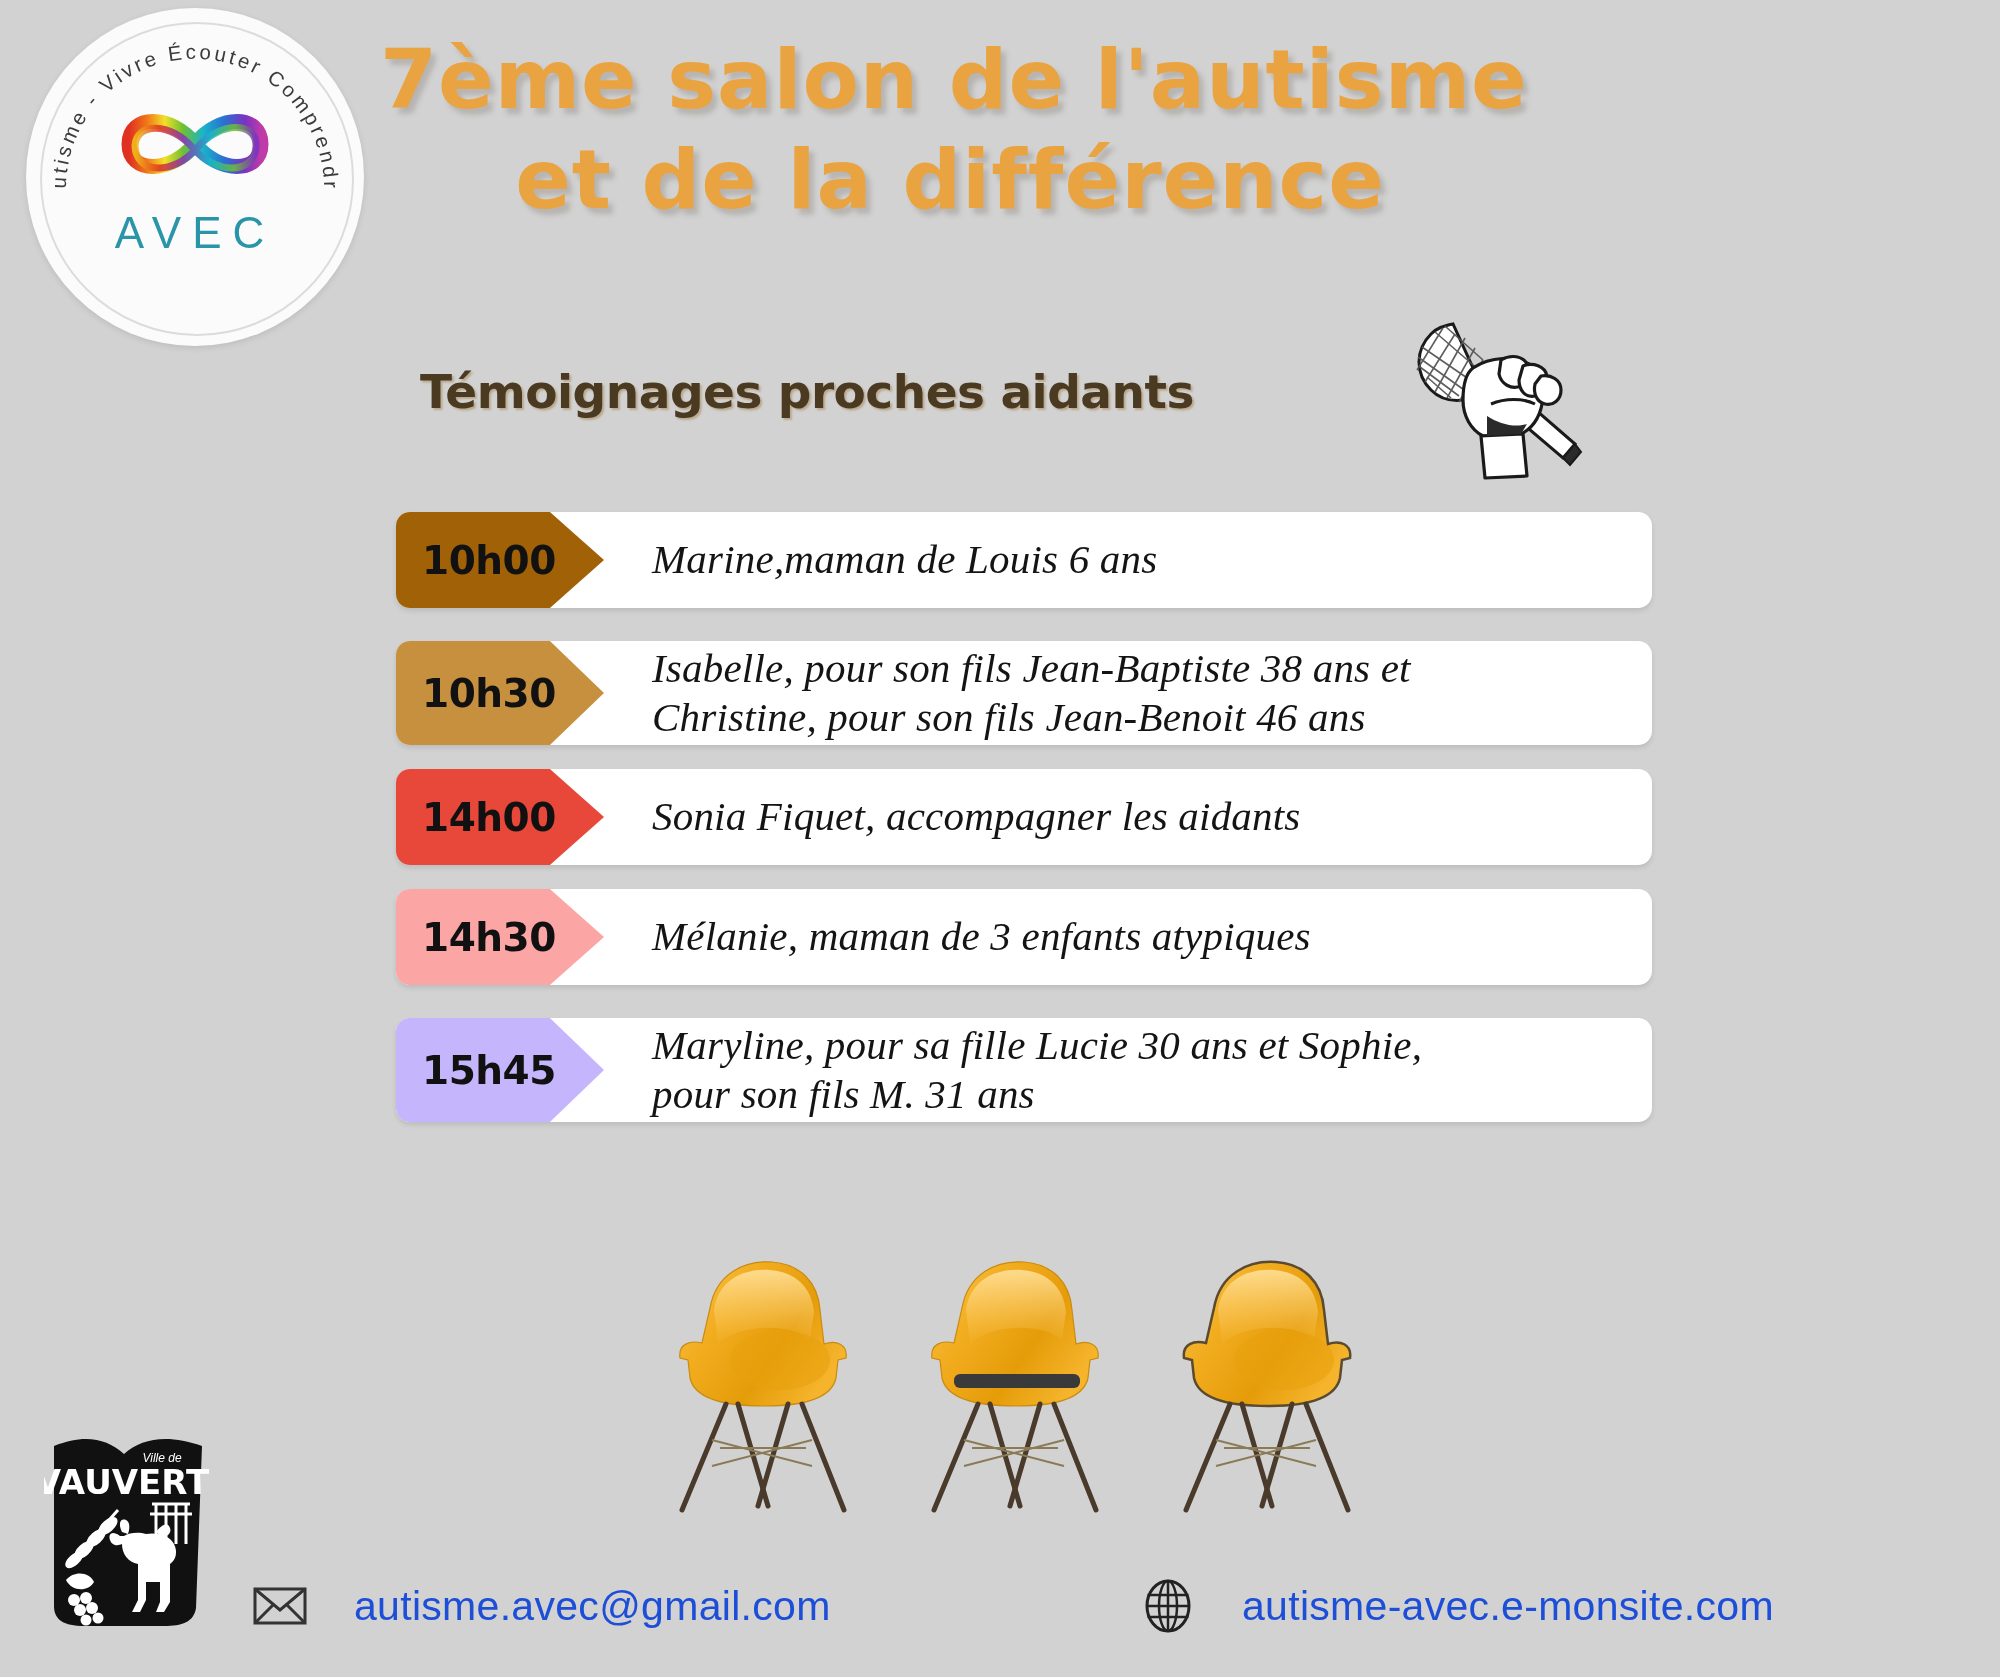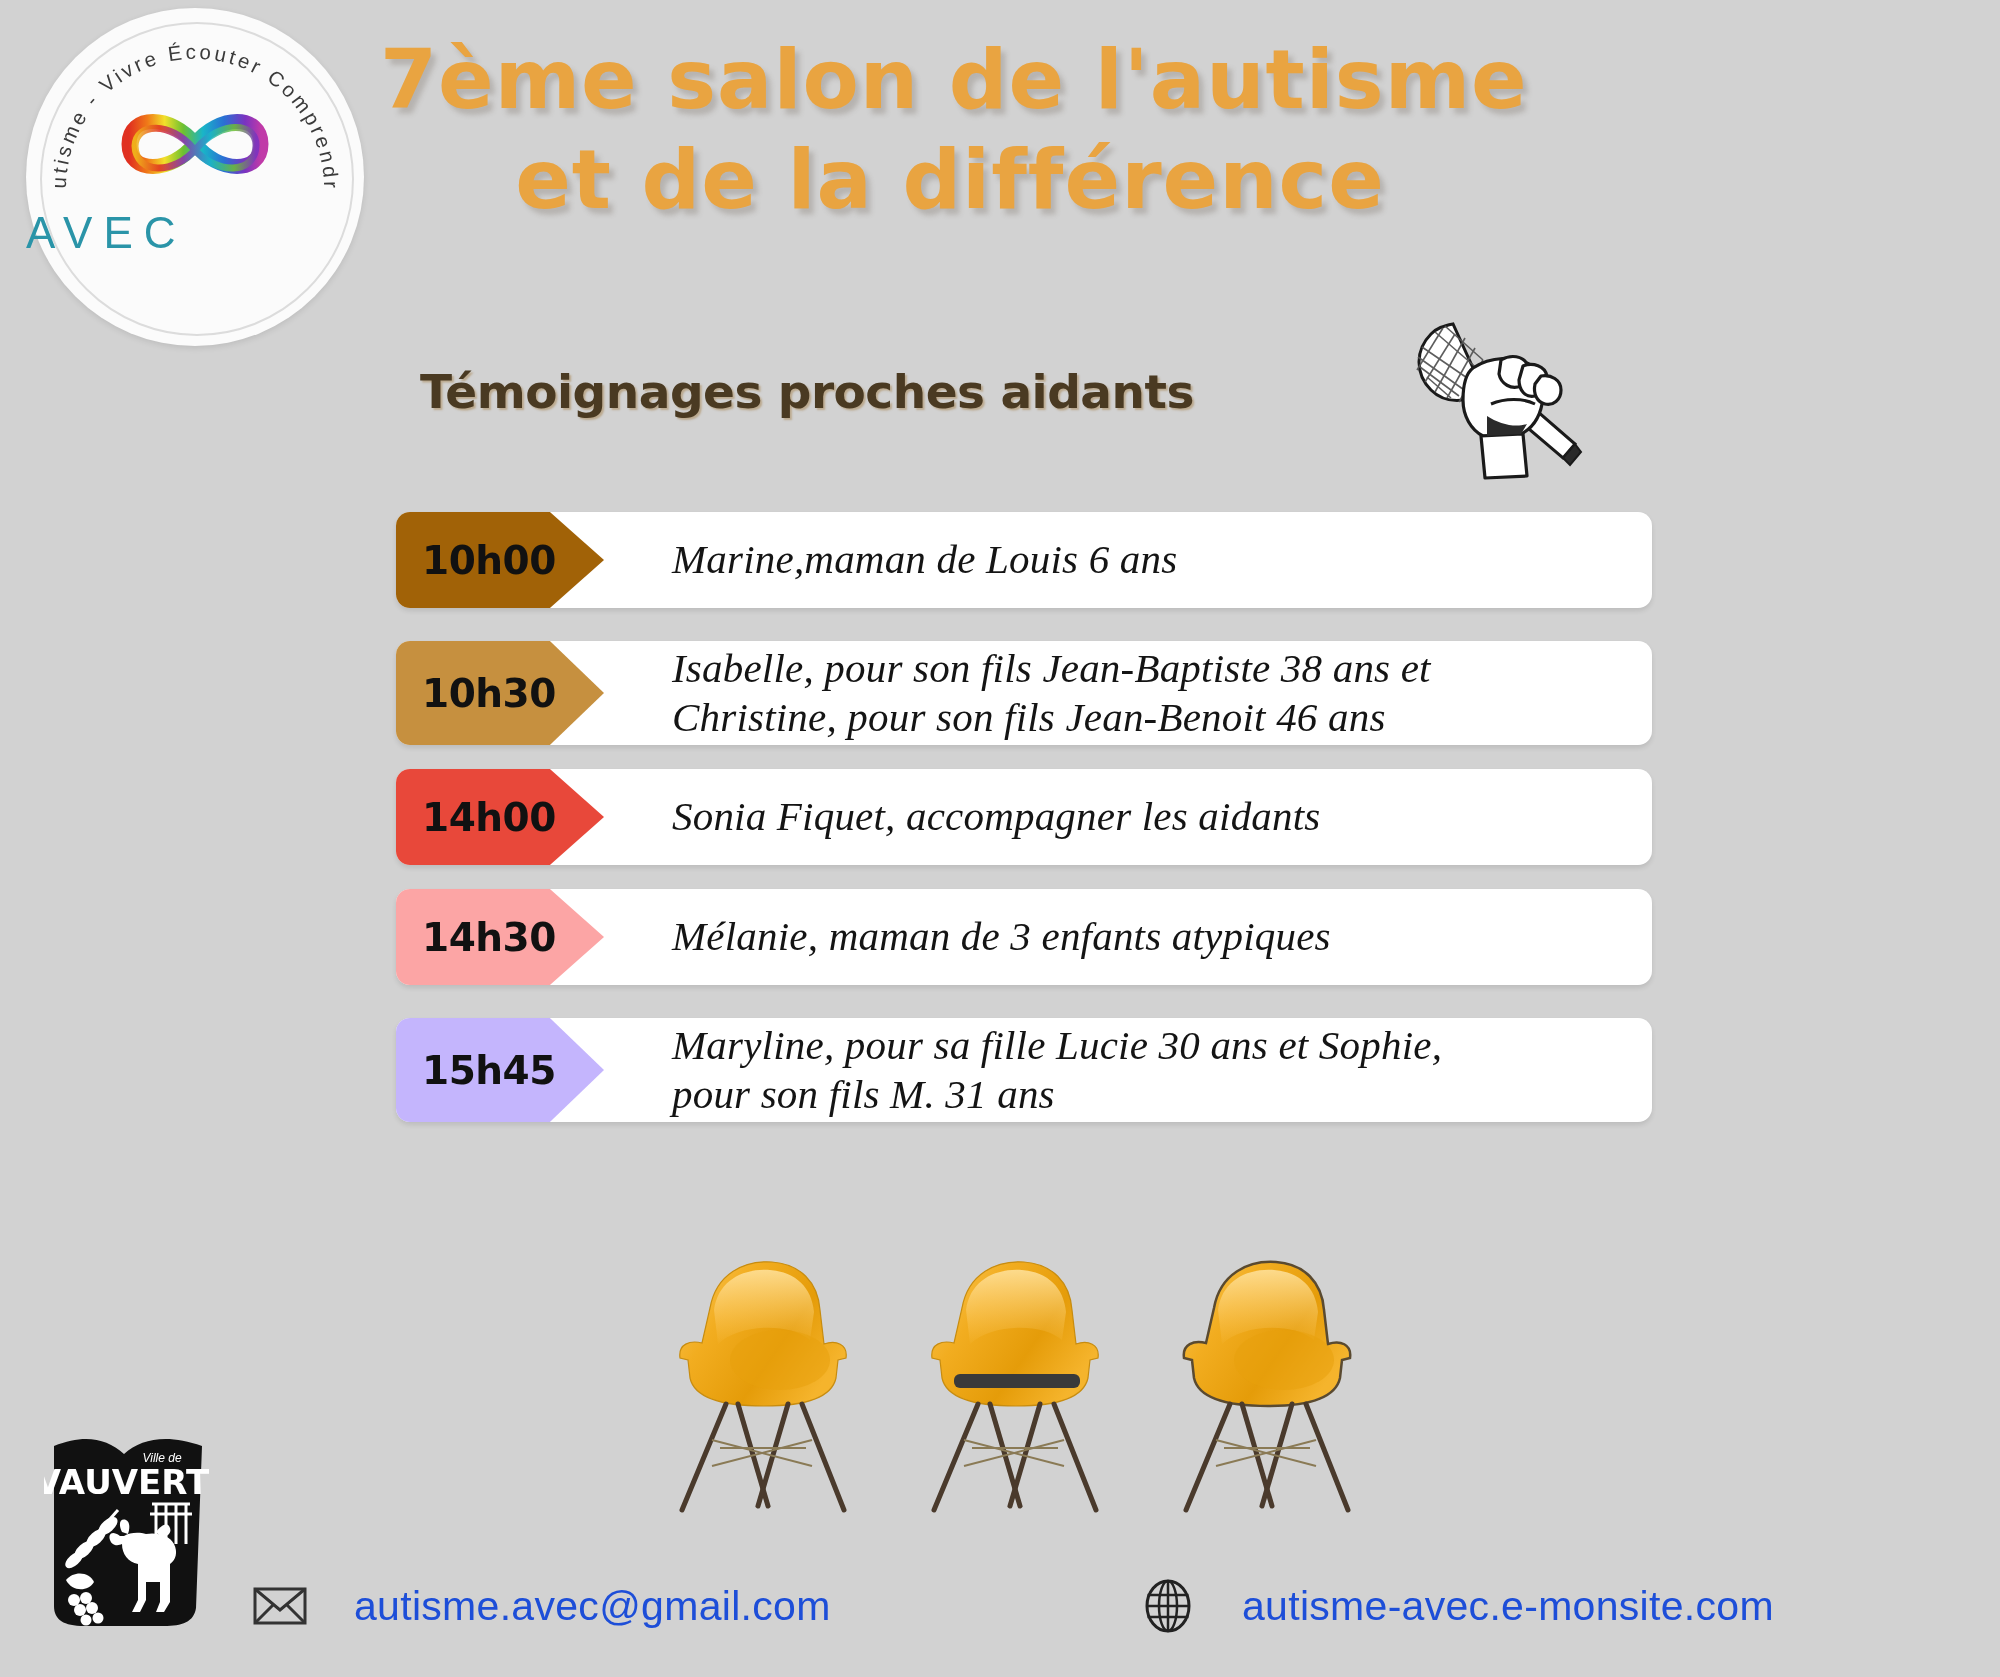--- a/index.html
+++ b/index.html
@@ -51,20 +51,21 @@
     left: 79px;
     top: 88px;
     width: 180px;
     height: 96px;
   }
   #avec-word {
     position: absolute;
     left: 0;
     top: 200px;
     width: 338px;
+    text-align: center;
     color: #2a94a8;
     font-size: 44px;
     letter-spacing: 11px;
     font-weight: 400;
     font-family: "Liberation Sans", sans-serif;
   }
 
   
   #title-block {
     position: absolute;
@@ -141,21 +142,21 @@
     border-radius: 14px 0 0 14px;
     color: #111111;
     font-family: "DejaVu Sans", sans-serif;
     font-weight: bold;
     font-size: 39px;
     letter-spacing: -0.5px;
     clip-path: polygon(0 0, 74% 0, 100% 50%, 74% 100%, 0 100%);
   }
   .row-text {
     position: absolute;
-    left: 276px;
+    left: 256px;
     top: 0;
     right: 20px;
     height: 100%;
     display: flex;
     flex-direction: column;
     justify-content: center;
     color: #141414;
     font-family: "Liberation Serif", serif;
     font-style: italic;
     font-size: 41px;

